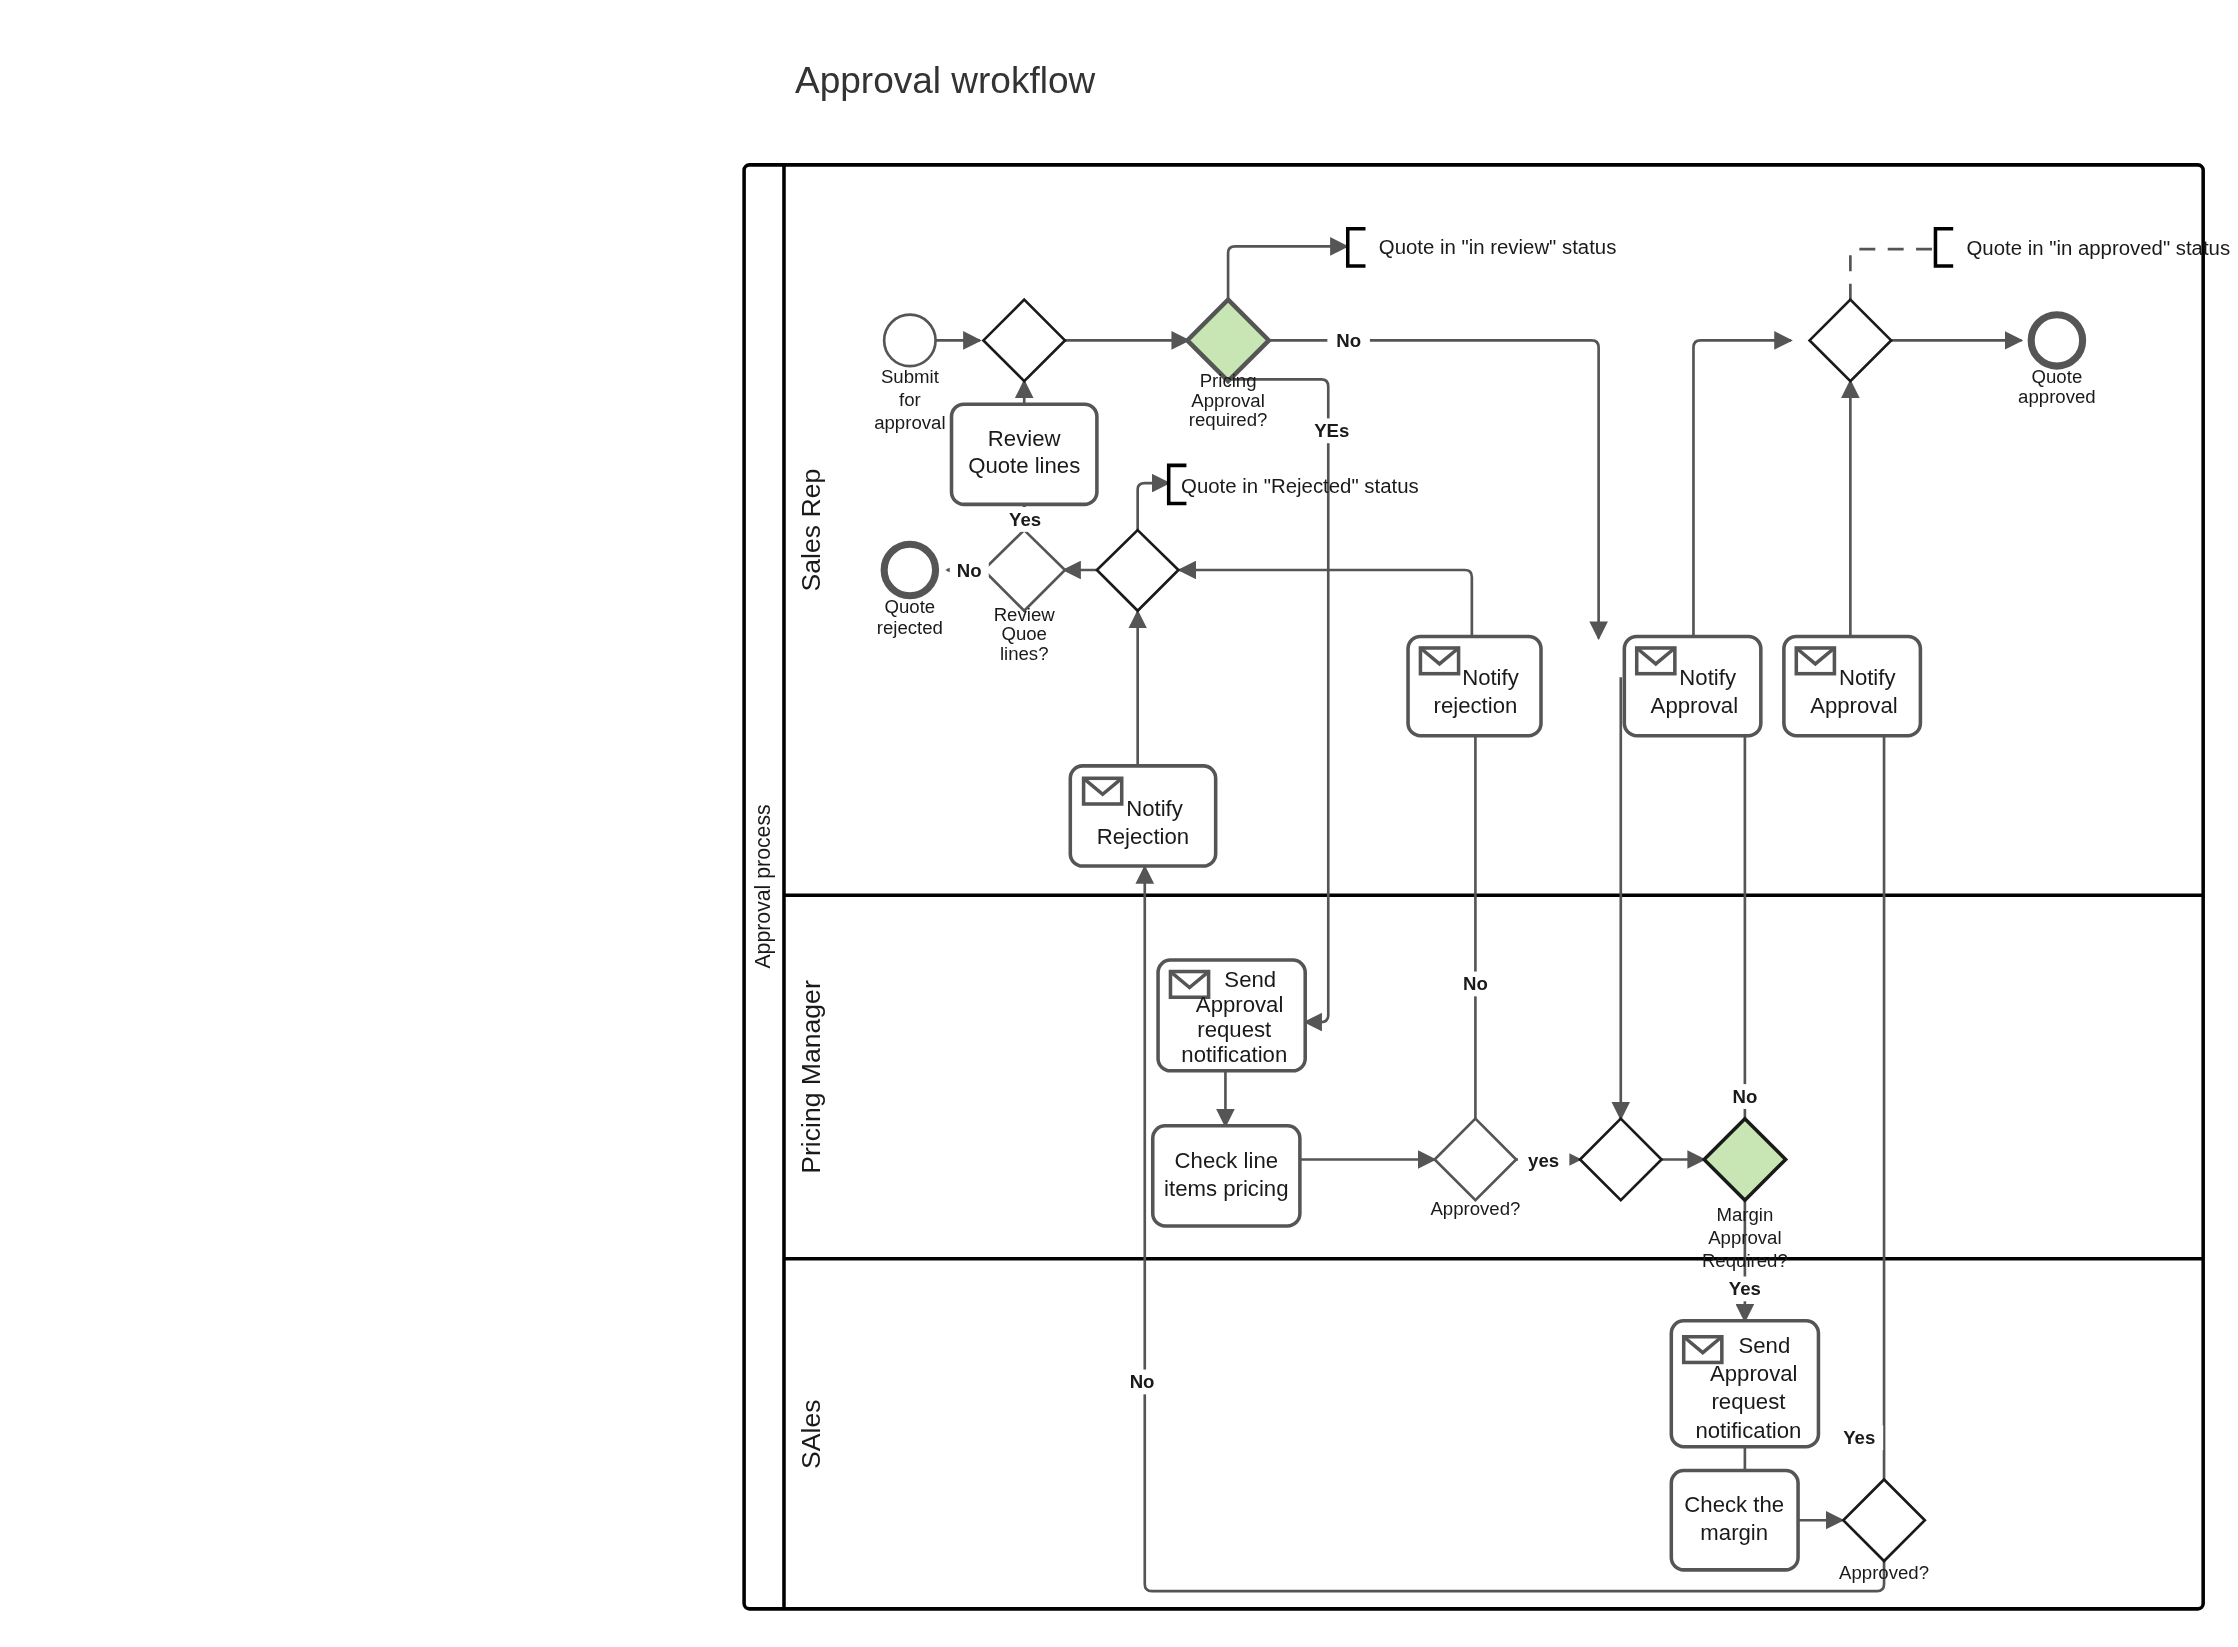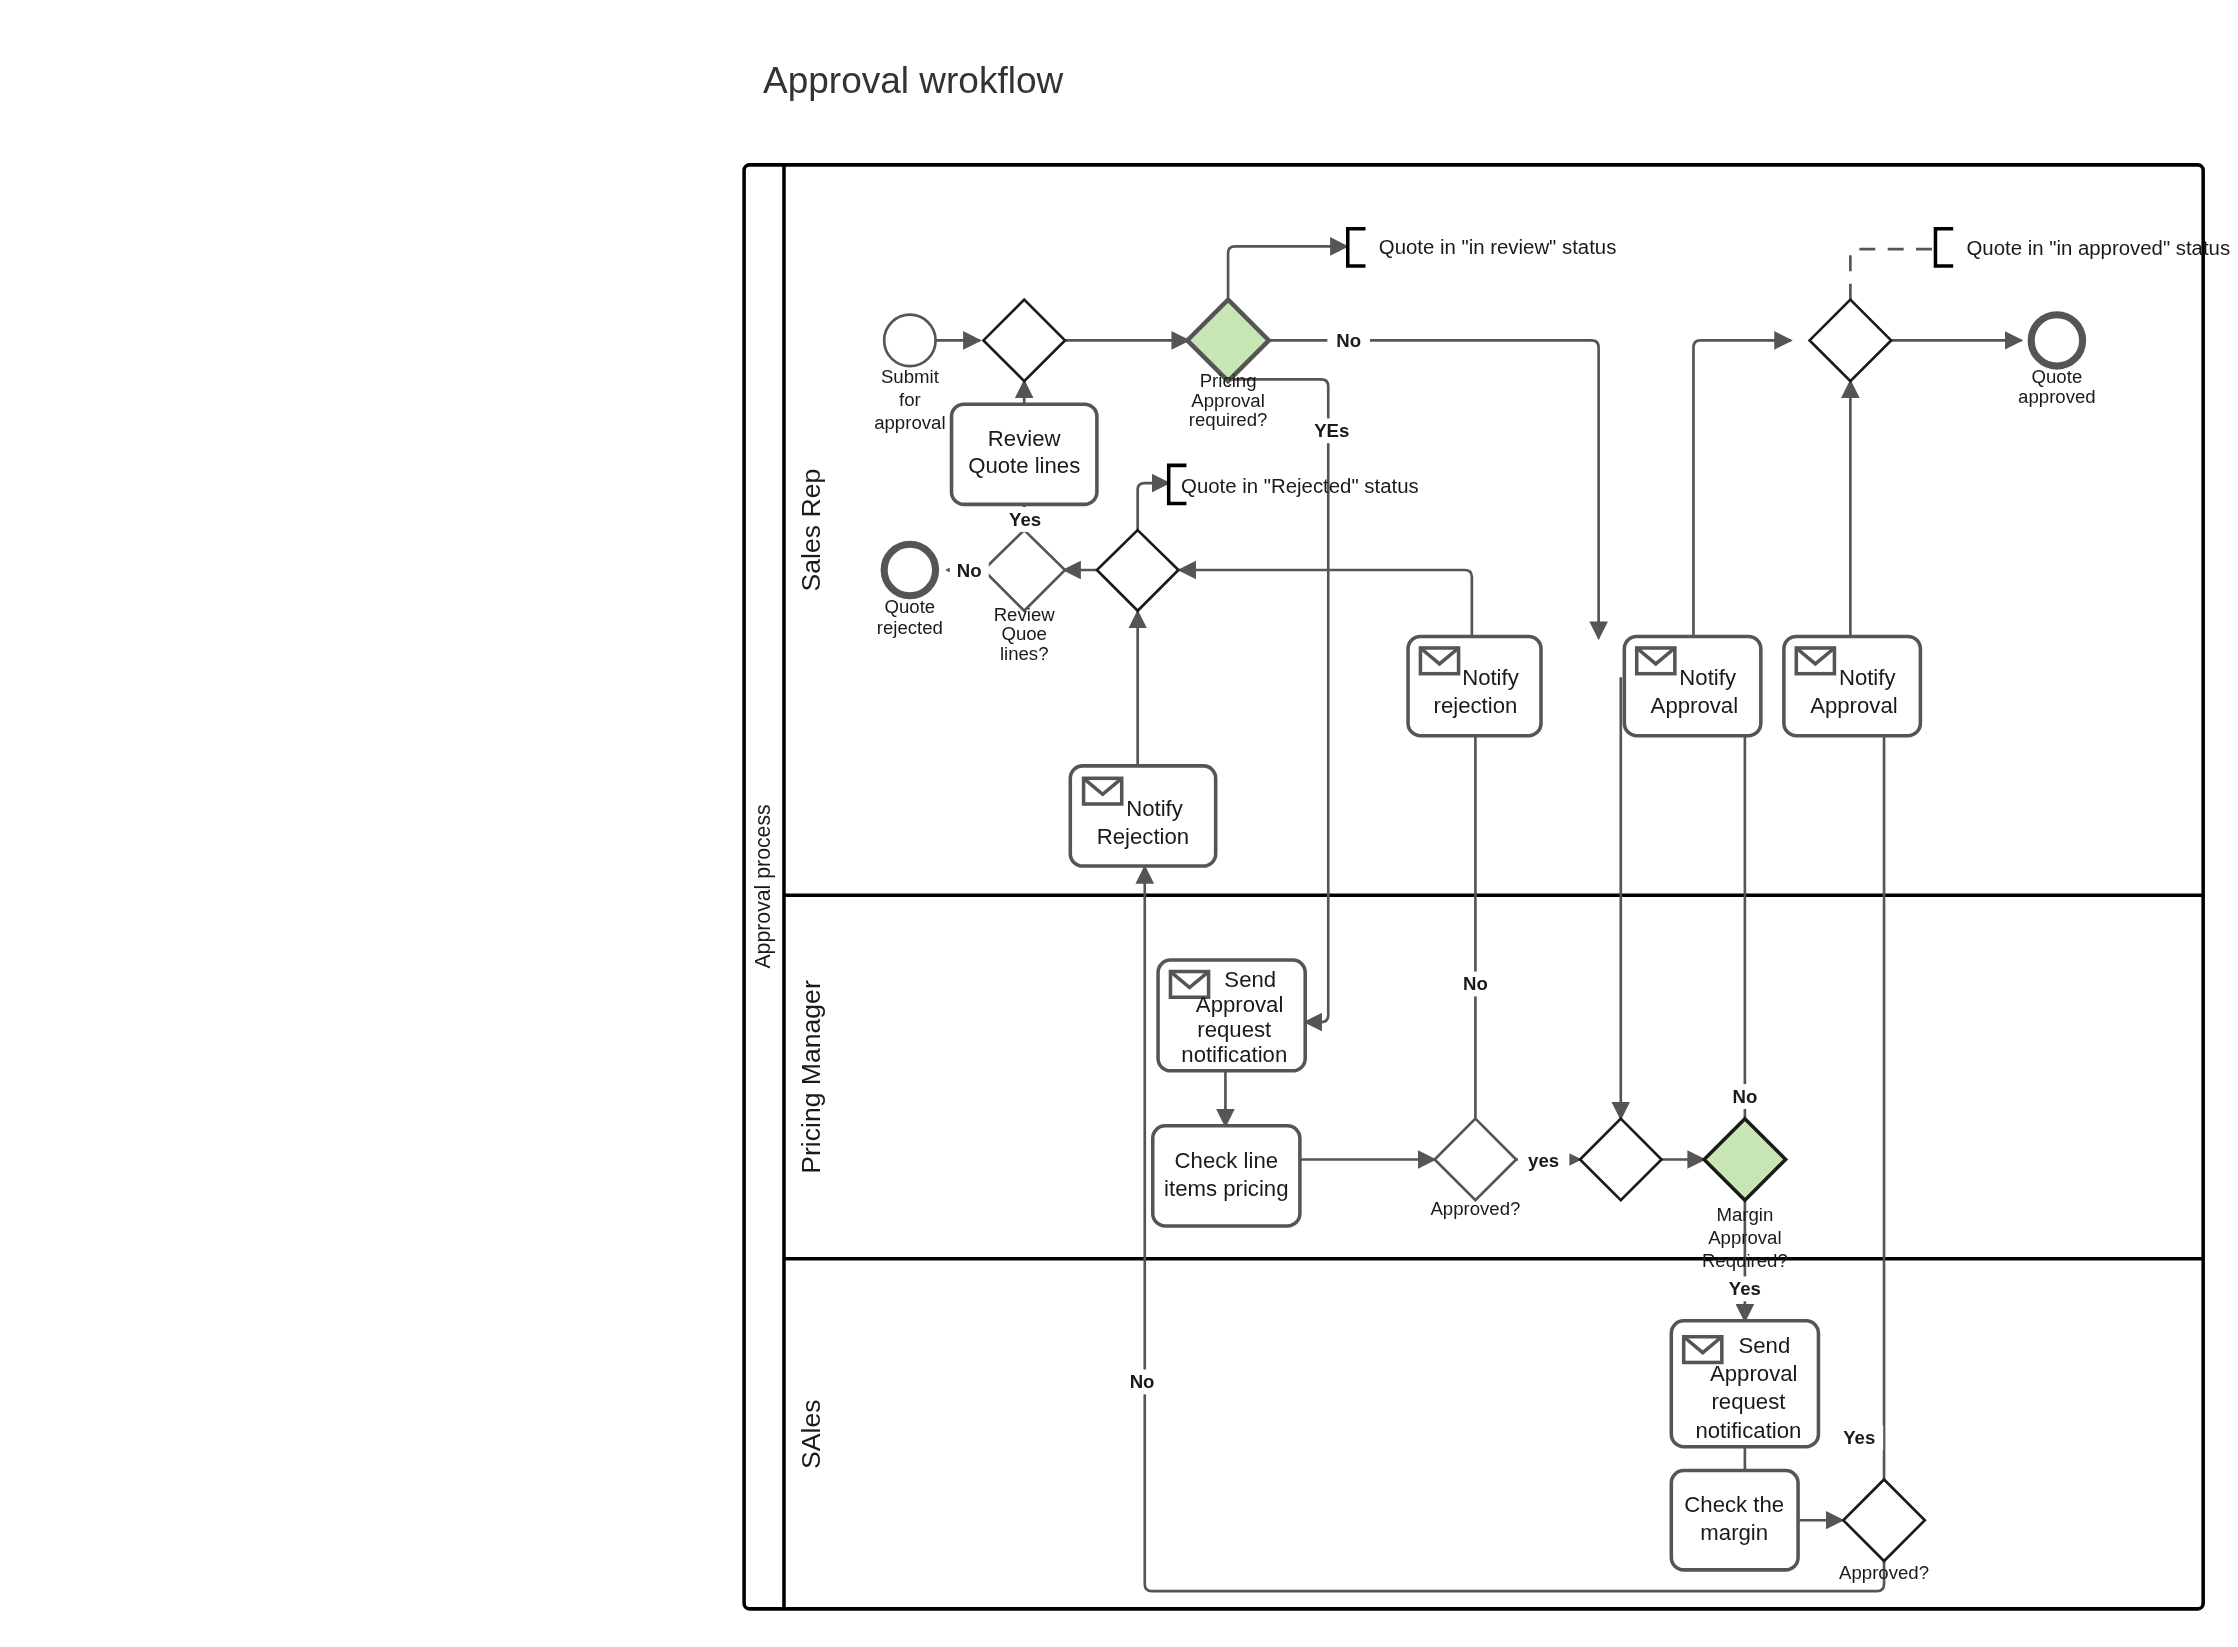--- a/index.html
+++ b/index.html
@@ -15,21 +15,21 @@
     overflow: hidden;
   }
   #canvas {
     position: absolute;
     left: 0; top: 0;
     width: 2239px;
     height: 1647px;
   }
   .page-title {
     position: absolute;
-    left: 763px;
+    left: 795px;
     top: 60px;
     font-size: 37px;
     color: #333333;
     font-family: "Liberation Sans", sans-serif;
     white-space: nowrap;
   }
   svg { display:block; }
   text { font-family: "Liberation Sans", sans-serif; fill:#1a1a1a; }
   .tasklbl { font-size: 25px; fill: #1a1a1a; }
   .evtlbl  { font-size: 21px; fill: #1a1a1a; }

